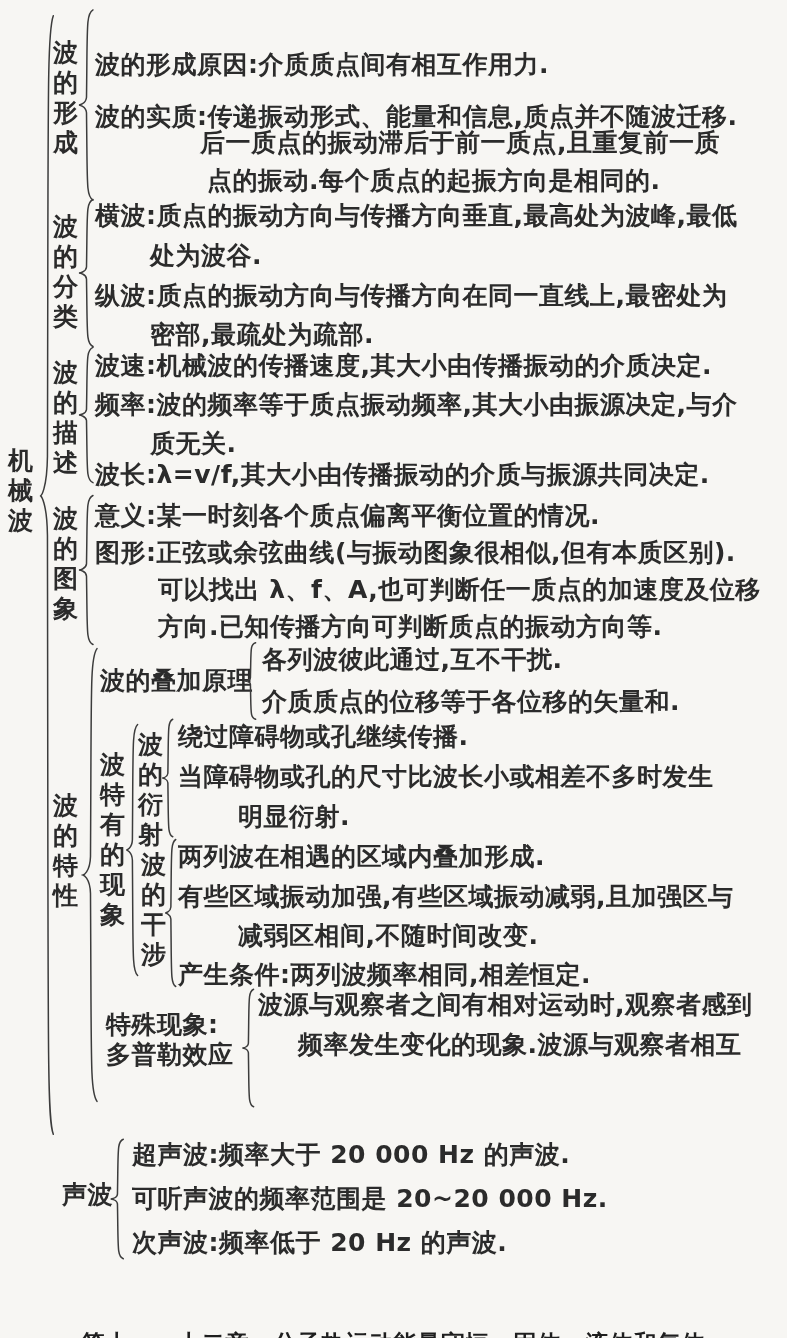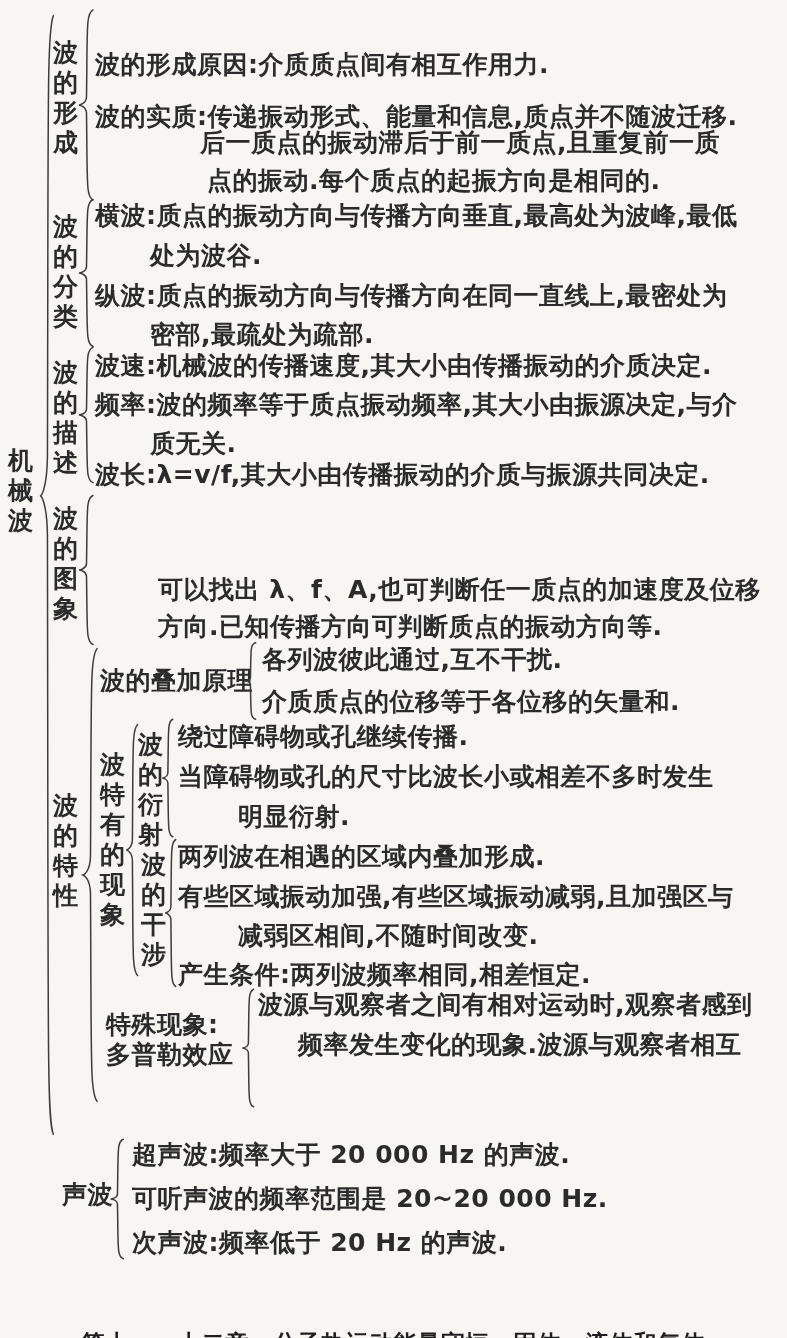--- a/index.html
+++ b/index.html
@@ -93,20 +93,22 @@
   </svg>
   <div class="line" style="left:95px;top:351px">波速:机械波的传播速度,其大小由传播振动的介质决定.</div>
   <div class="line" style="left:95px;top:390px">频率:波的频率等于质点振动频率,其大小由振源决定,与介</div>
   <div class="line" style="left:150px;top:429px">质无关.</div>
   <div class="line" style="left:95px;top:460px">波长:λ=v/f,其大小由传播振动的介质与振源共同决定.</div>
 
   <div class="vlabel" style="left:53px;top:504px">波的图象</div>
   <svg class="brace" style="left:76px;top:494px;width:20px;height:152px" viewBox="0 0 20 100" preserveAspectRatio="none">
     <path d="M17 1 C10 3 11.5 9 10.5 46 C10 49.5 3 50 3 50 C3 50 10 50.5 10.5 54 C11.5 91 10 97 17 99" vector-effect="non-scaling-stroke"></path>
   </svg>
+  <div class="line" style="left:95px;top:501px">意义:某一时刻各个质点偏离平衡位置的情况.</div>
+  <div class="line" style="left:95px;top:538px">图形:正弦或余弦曲线(与振动图象很相似,但有本质区别).</div>
   <div class="line" style="left:158px;top:575px">可以找出 λ、f、A,也可判断任一质点的加速度及位移</div>
   <div class="line" style="left:158px;top:612px">方向.已知传播方向可判断质点的振动方向等.</div>
 
   <div class="vlabel" style="left:53px;top:791px">波的特性</div>
   <svg class="brace" style="left:80px;top:644px;width:20px;height:462px" viewBox="0 0 20 100" preserveAspectRatio="none">
     <path d="M17 1 C10 3 11.5 9 10.5 46 C10 49.5 3 50 3 50 C3 50 10 50.5 10.5 54 C11.5 91 10 97 17 99" vector-effect="non-scaling-stroke"></path>
   </svg>
 
   <div class="hlabel" style="left:100px;top:666px">波的叠加原理</div>
   <svg class="brace" style="left:242px;top:642px;width:16px;height:78px" viewBox="0 0 20 100" preserveAspectRatio="none">

